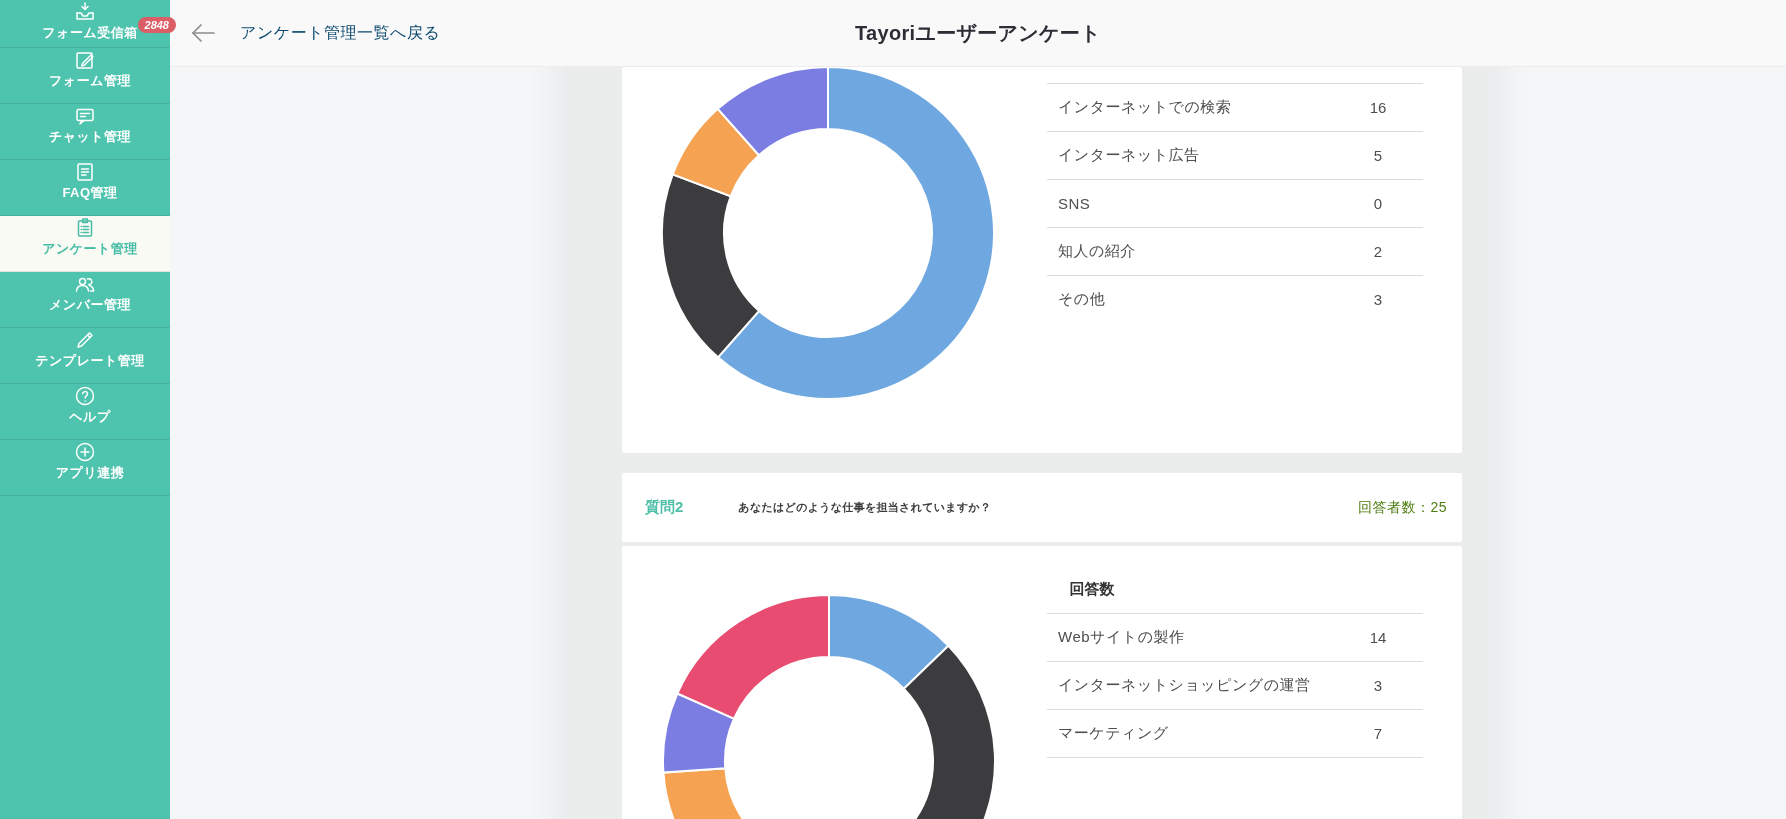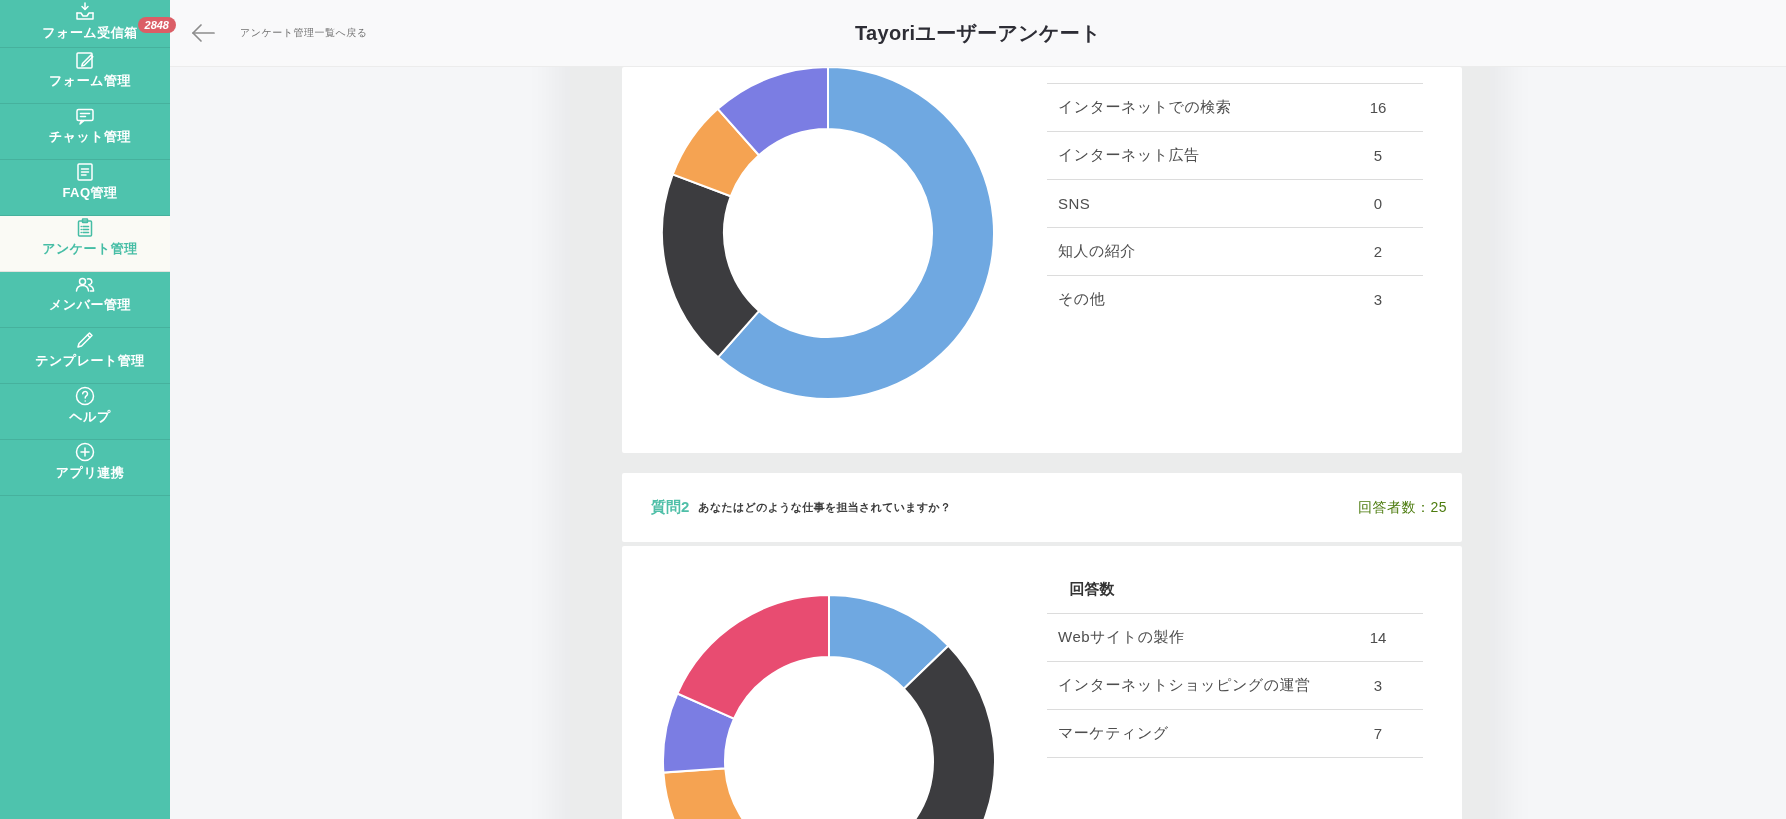--- a/index.html
+++ b/index.html
@@ -38,37 +38,37 @@
   .page-title{
     position:absolute;left:0;right:0;top:0;height:66px;margin:0;
     display:flex;align-items:center;justify-content:center;
     font-size:20px;font-weight:bold;color:#2D2D35;letter-spacing:0.3px;
   }
   .back{
     position:absolute;left:20px;top:0;height:66px;z-index:6;
     display:flex;align-items:center;gap:24px;cursor:pointer;
   }
   .back svg{stroke:#8C8C8C;fill:none;stroke-width:1.7;stroke-linecap:round;stroke-linejoin:round;}
-  .back .back-lbl{font-size:10px;color:#737373;letter-spacing:0.5px;}
+  .back .back-lbl{font-size:16px;color:#0c4a6e;letter-spacing:0.5px;}
   
   .content{
     position:absolute;left:170px;top:67px;width:1616px;height:752px;overflow:hidden;
   }
   .gray-panel{
     position:absolute;left:400px;top:-30px;width:920px;height:812px;
     background:#EBECEC;
     box-shadow:0 0 30px 16px rgba(0,0,0,0.05);
   }
   .card{
     position:absolute;left:52px;width:840px;background:#FFFFFF;border-radius:2px;
   }
   .card-q1{top:30px;height:386px;}
   .card-q2head{
     top:436px;height:69px;box-sizing:border-box;
-    display:flex;align-items:center;padding:0 15px 0 29px;
+    display:flex;align-items:center;padding:0 15px 0 23px;gap:46px;
   }
   .card-q2{top:509px;height:560px;}
   .donut{position:absolute;}
   .card-q1 .donut{left:39px;top:-1px;}
   .card-q2 .donut{left:40px;top:48px;}
   
   .vtable{position:absolute;left:425px;width:376px;font-size:15px;color:#4E4E4E;}
   .card-q1 .vtable{top:16px;}
   .card-q2 .vtable{top:20px;}
   .trow{display:flex;align-items:center;height:48px;box-sizing:border-box;border-top:1px solid #DCDCDC;}

